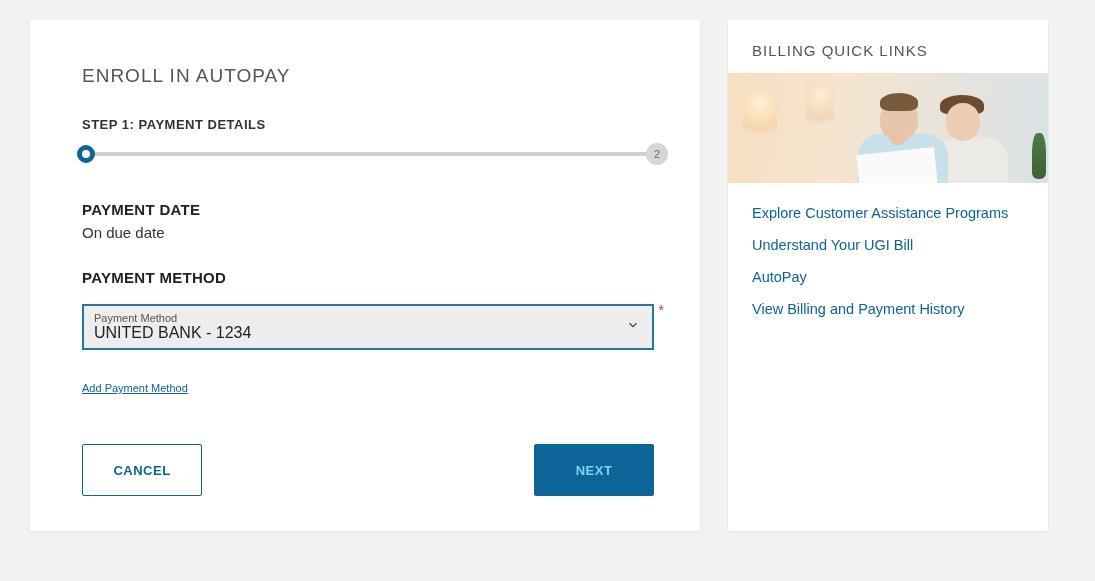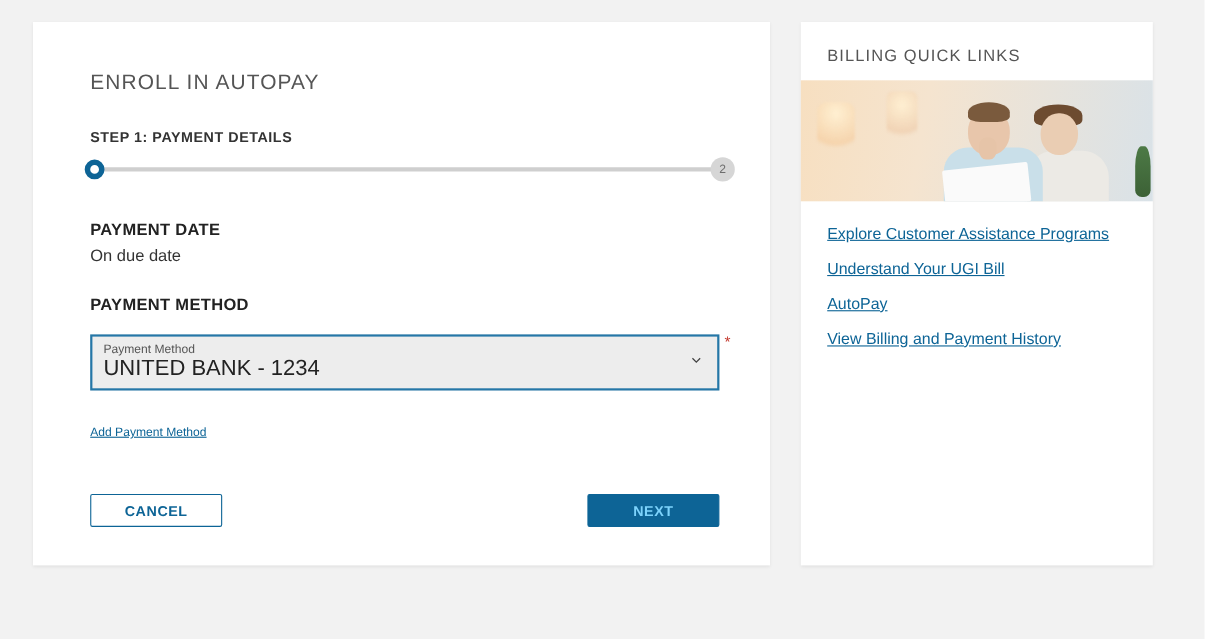--- a/index.html
+++ b/index.html
@@ -108,21 +108,21 @@
     border: 2px solid #2577a7;
     background: #ededed;
     padding: 6px 40px 6px 10px;
     cursor: pointer;
   }
   .select-float {
     font-size: 11px;
     color: #555;
   }
   .select-value {
-    font-size: 20px;
+    font-size: 16px;
     color: #222;
   }
   .select-chev {
     position: absolute;
     right: 14px;
     top: 50%;
     transform: translateY(-50%);
     pointer-events: none;
     color: #444;
   }
@@ -142,21 +142,21 @@
     cursor: pointer;
   }
   .button-row {
     margin-top: 48px;
     display: flex;
     justify-content: space-between;
     width: 572px;
   }
   .btn {
     min-width: 120px;
-    height: 30px;
+    height: 52px;
     font-size: 13px;
     font-weight: 600;
     letter-spacing: 0.5px;
     cursor: pointer;
     border-radius: 2px;
   }
   .btn-outline {
     background: #fff;
     color: #0d6496;
     border: 1.5px solid #0d6496;
@@ -284,21 +284,20 @@
     background: linear-gradient(#4d7a46, #3c6136);
     border-radius: 40% 40% 6px 6px;
   }
   .sidebar-links {
     padding: 22px 24px 0 24px;
   }
   .sidebar-link {
     display: block;
     color: #0d6496;
     font-size: 14.5px;
-    text-decoration: underline;
     margin-bottom: 16px;
     cursor: pointer;
   }
 </style>
 </head>
 <body>
 
 <div class="page">
 
   <div class="card main-panel">

